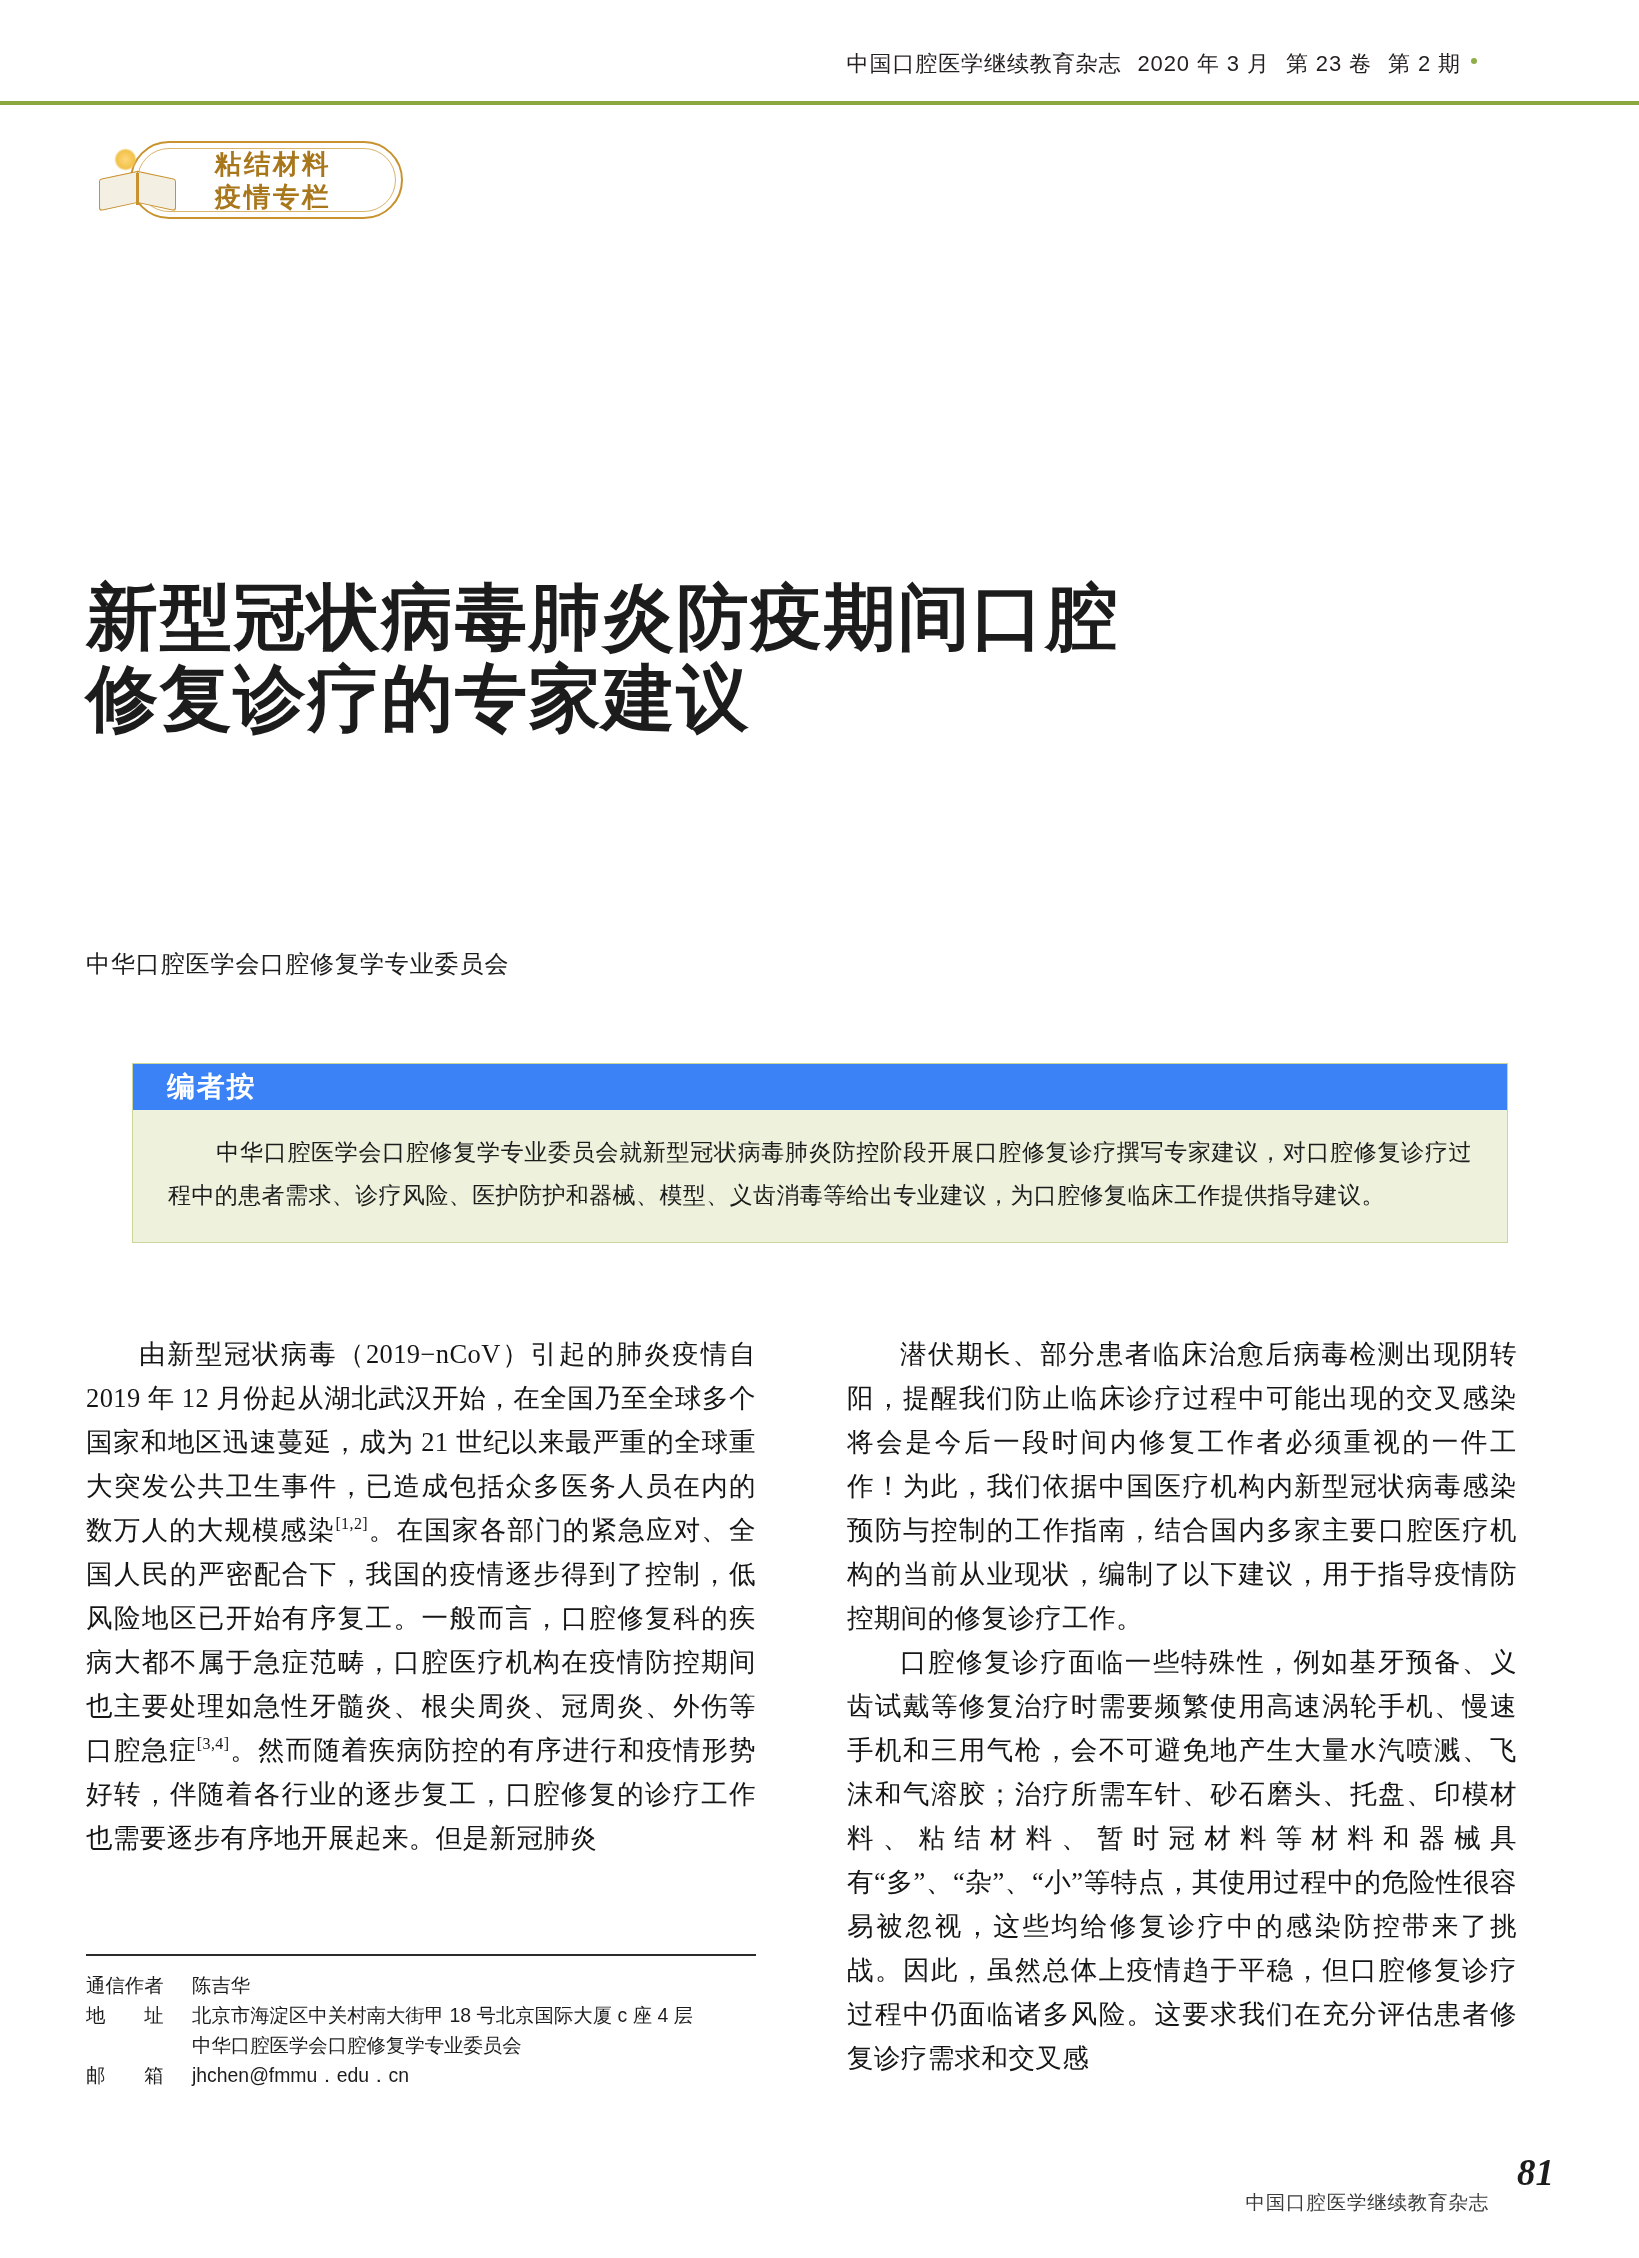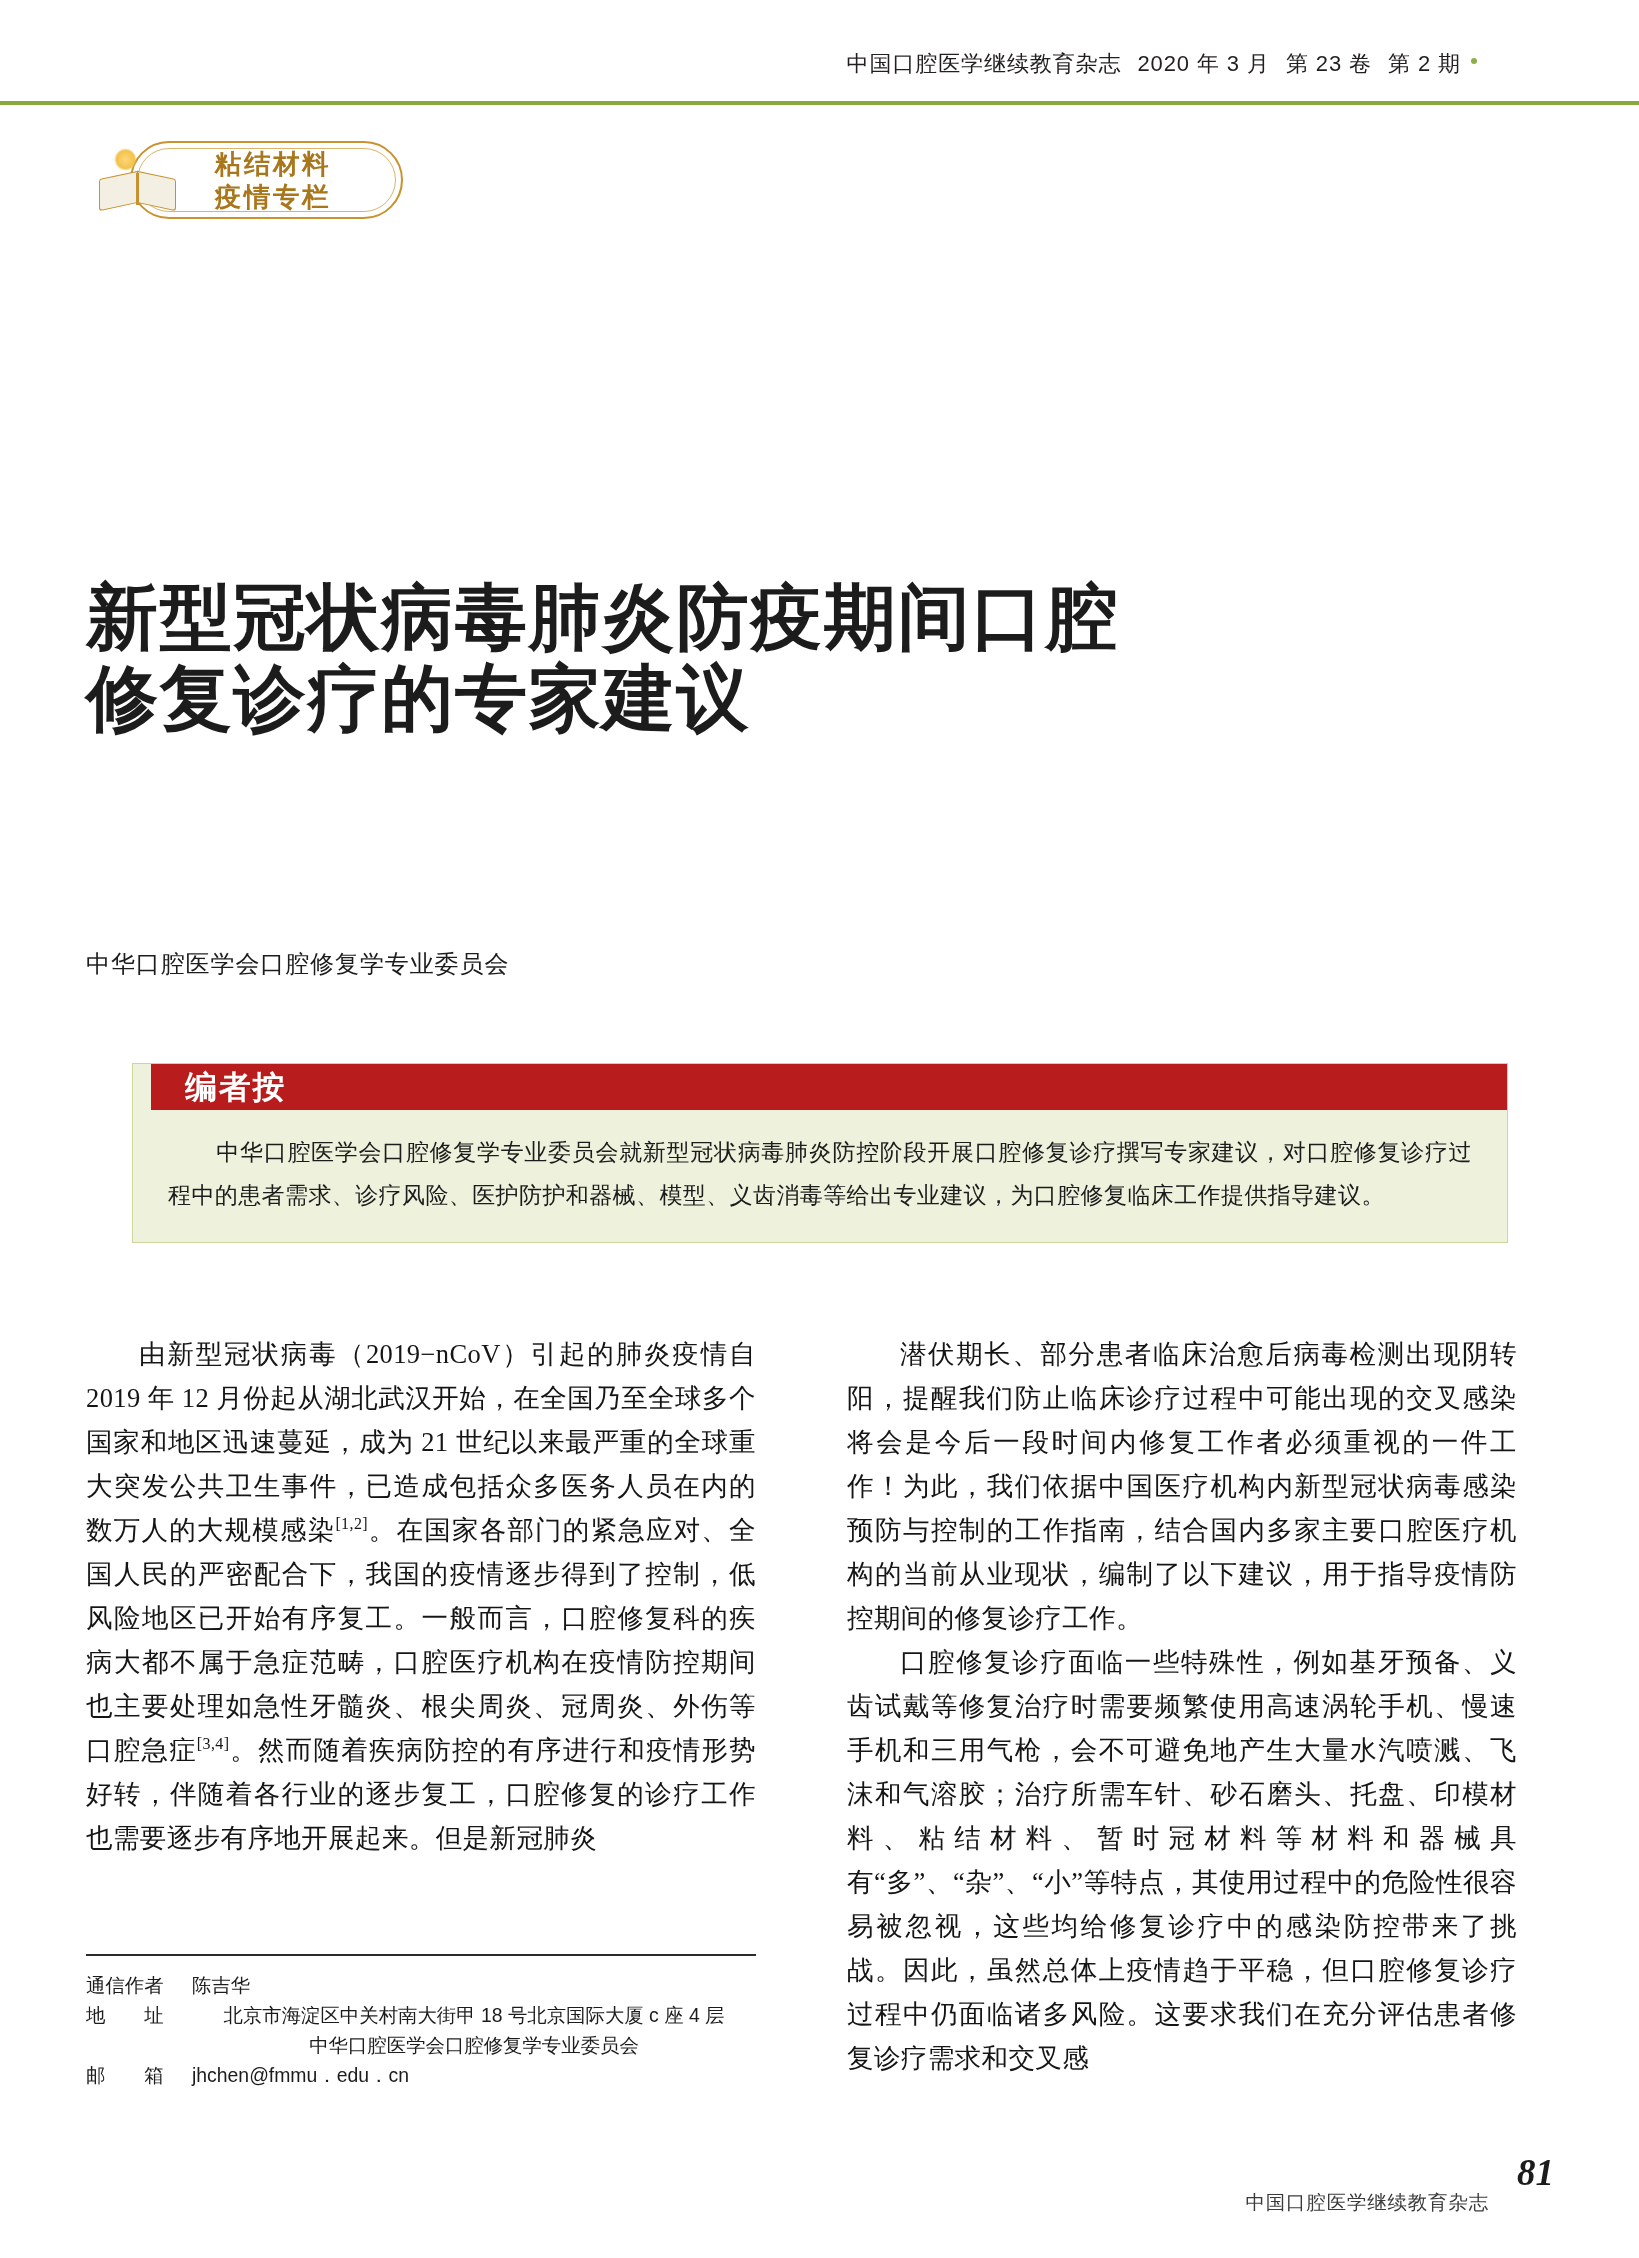--- a/index.html
+++ b/index.html
@@ -168,30 +168,29 @@
   .editor-note {
     position: absolute;
     left: 132px;
     top: 1063px;
     width: 1376px;
     box-sizing: border-box;
     background: #eef2dc;
     border: 0.9px solid #c9d79a;
   }
   .editor-note-head {
-    background: #b91c1c;
+    background: #3b82f6;
     height: 46px;
     line-height: 46px;
     padding-left: 34px;
     font-family: "Liberation Sans", sans-serif;
-    font-size: 32px;
+    font-size: 28px;
     color: #ffffff;
     font-weight: bold;
     letter-spacing: 1.8px;
-    margin-left: 18px;
   }
   .editor-note-body {
     padding: 21px 35px 25px 35px;
     font-family: "Liberation Sans", sans-serif;
     font-size: 23px;
     line-height: 43px;
     color: #1c1c1c;
     text-align: justify;
     letter-spacing: 0.4px;
   }
@@ -239,21 +238,21 @@
     line-height: 30px;
     color: #1c1c1c;
     display: flex;
   }
   .corr-label {
     width: 106px;
     flex: none;
     letter-spacing: 0px;
   }
   .corr-value { flex: 1; }
-  .corr-value .sub { display: block; text-align: center; }
+  .corr-value .sub { display: block; }
 
   
   .footer-journal {
     position: absolute;
     right: 150px;
     bottom: 42px;
     font-family: "Liberation Sans", sans-serif;
     font-size: 19.4px;
     color: #3a3a3a;
     letter-spacing: 0.9px;

